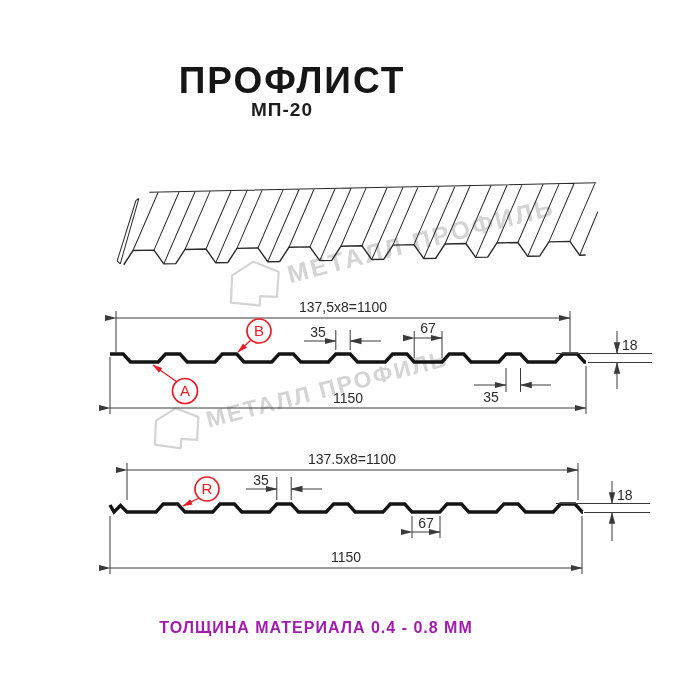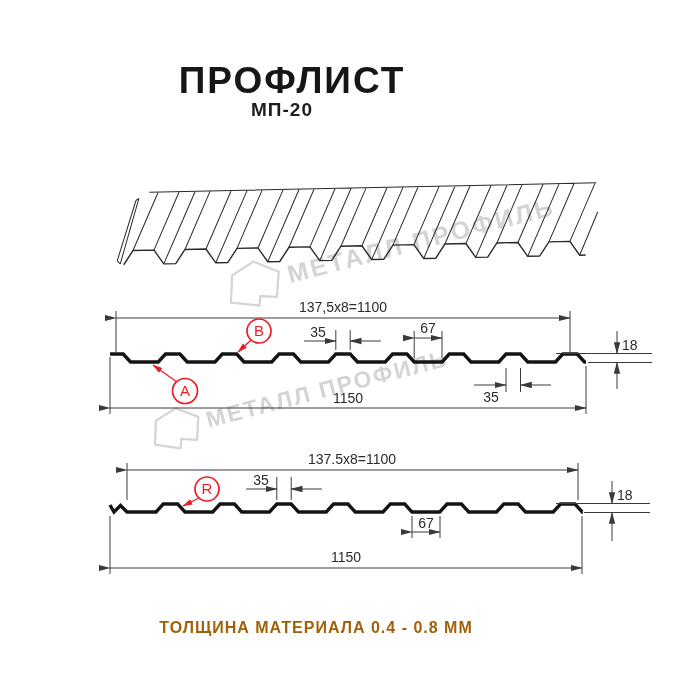--- a/index.html
+++ b/index.html
@@ -2,21 +2,21 @@
 <html><head>
 <meta charset="utf-8">
 <style>
   html,body{margin:0;padding:0;background:#fff;}
   body{width:700px;height:700px;position:relative;font-family:"Liberation Sans",sans-serif;overflow:hidden;}
   .title{position:absolute;top:60px;left:0;width:584px;text-align:center;
          font-size:37px;font-weight:700;letter-spacing:2px;color:#161616;}
   .subtitle{position:absolute;top:99px;left:0;width:564px;text-align:center;
          font-size:19px;font-weight:600;letter-spacing:1px;color:#1d1d1d;}
   .footer{position:absolute;top:619px;left:0;width:632px;text-align:center;
-         font-size:16px;font-weight:600;letter-spacing:1px;color:#a16207;}
+         font-size:16px;font-weight:600;letter-spacing:1px;color:#a21caf;}
   svg{position:absolute;top:0;left:0;}
   .dimtxt{font-family:"Liberation Sans",sans-serif;font-size:14px;fill:#2b2b2b;}
   .marktxt{font-family:"Liberation Sans",sans-serif;font-size:15px;font-weight:500;fill:#ed1b24;}
   .wmtxt{font-family:"Liberation Sans",sans-serif;font-weight:700;fill:#d4d4d4;}
 </style>
 </head>
 <body>
 
 <div class="title">ПРОФЛИСТ</div>
 <div class="subtitle">МП-20</div>

